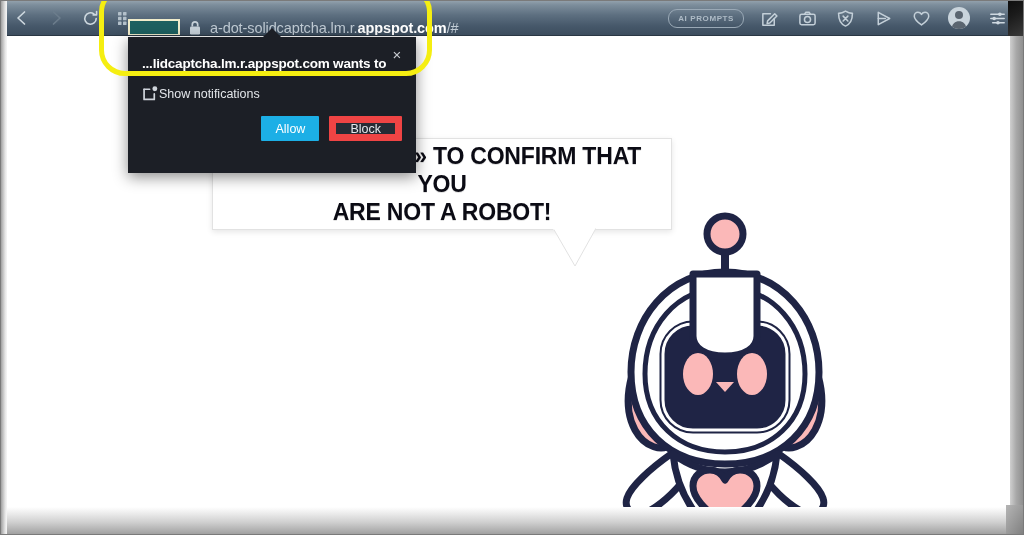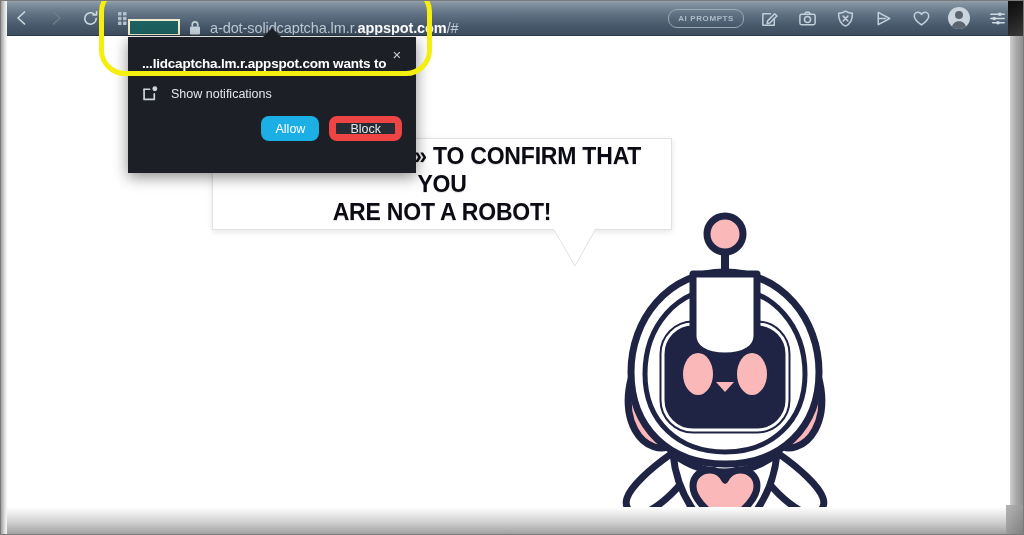--- a/index.html
+++ b/index.html
@@ -242,38 +242,37 @@
     color: #c9ccd2;
     font-size: 15px;
     line-height: 1;
   }
   #perm-row {
     position: absolute;
     left: 14px;
     top: 48px;
     display: flex;
     align-items: center;
-    gap: 12px;
   }
   #perm-label {
     color: #e3e6ea;
     font-size: 12.5px;
   }
   #dialog-buttons {
     position: absolute;
     right: 14px;
     top: 79px;
     display: flex;
     gap: 10px;
   }
   .dlg-btn {
     height: 25px;
     min-width: 58px;
     padding: 0 14px;
-    border-radius: 8px;
+    border-radius: 1px;
     font-size: 12.5px;
     display: flex;
     align-items: center;
     justify-content: center;
     box-sizing: border-box;
   }
   #btn-allow {
     background: #1cafe6;
     color: #ffffff;
   }

